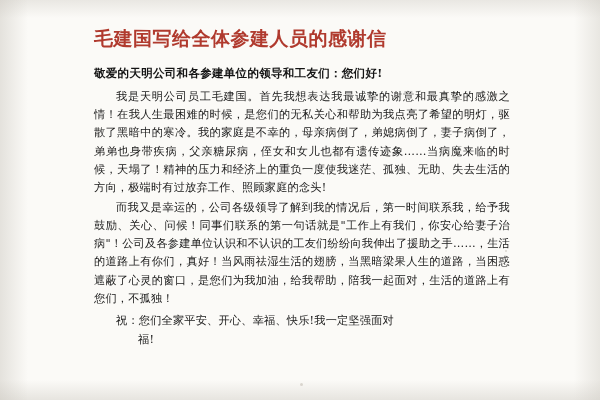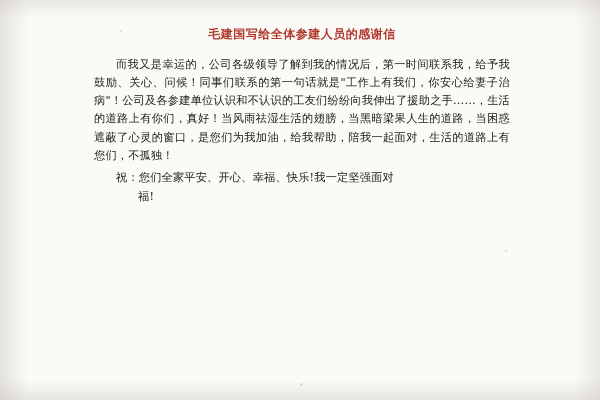--- a/index.html
+++ b/index.html
@@ -39,23 +39,23 @@
     left: 88px;
     top: 14px;
     width: 428px;
     height: 372px;
     box-sizing: border-box;
     padding: 10px 6px 0 6px;
   }
   .title {
     color: #b03a2e;
     font-weight: bold;
-    font-size: 12px;
+    font-size: 19px;
     letter-spacing: 0.5px;
-    text-align: center;
+    text-align: left;
     margin: 2px 0 13px 0;
     white-space: nowrap;
   }
   .salutation {
     font-size: 11.5px;
     font-weight: bold;
     color: #141414;
     letter-spacing: 0.3px;
     margin: 0 0 7px 0;
     line-height: 1.4;
@@ -99,21 +99,23 @@
 <div class="page">
   <div class="scan">
 
     <div class="speck" style="left:300px; top:383px; width:3px; height:3px;"></div>
     <div class="speck" style="left:120px; top:30px; width:2px; height:2px;"></div>
     <div class="speck" style="left:505px; top:250px; width:2px; height:2px;"></div>
 
     <div class="paper">
       <div class="title">毛建国写给全体参建人员的感谢信</div>
 
+      <div class="salutation">敬爱的天明公司和各参建单位的领导和工友们：您们好!</div>
 
+      <p class="para">我是天明公司员工毛建国。首先我想表达我最诚挚的谢意和最真挚的感激之情！在我人生最困难的时候，是您们的无私关心和帮助为我点亮了希望的明灯，驱散了黑暗中的寒冷。我的家庭是不幸的，母亲病倒了，弟媳病倒了，妻子病倒了，弟弟也身带疾病，父亲糖尿病，侄女和女儿也都有遗传迹象……当病魔来临的时候，天塌了！精神的压力和经济上的重负一度使我迷茫、孤独、无助、失去生活的方向，极端时有过放弃工作、照顾家庭的念头!</p>
 
       <p class="para">而我又是幸运的，公司各级领导了解到我的情况后，第一时间联系我，给予我鼓励、关心、问候！同事们联系的第一句话就是"工作上有我们，你安心给妻子治病"！公司及各参建单位认识和不认识的工友们纷纷向我伸出了援助之手……，生活的道路上有你们，真好！当风雨祛湿生活的翅膀，当黑暗梁果人生的道路，当困惑遮蔽了心灵的窗口，是您们为我加油，给我帮助，陪我一起面对，生活的道路上有您们，不孤独！</p>
 
 
       <div class="closing">祝：您们全家平安、开心、幸福、快乐!我一定坚强面对</div>
 
       <div class="closing-line2">福!</div>
     </div>
   </div>
 </div>

